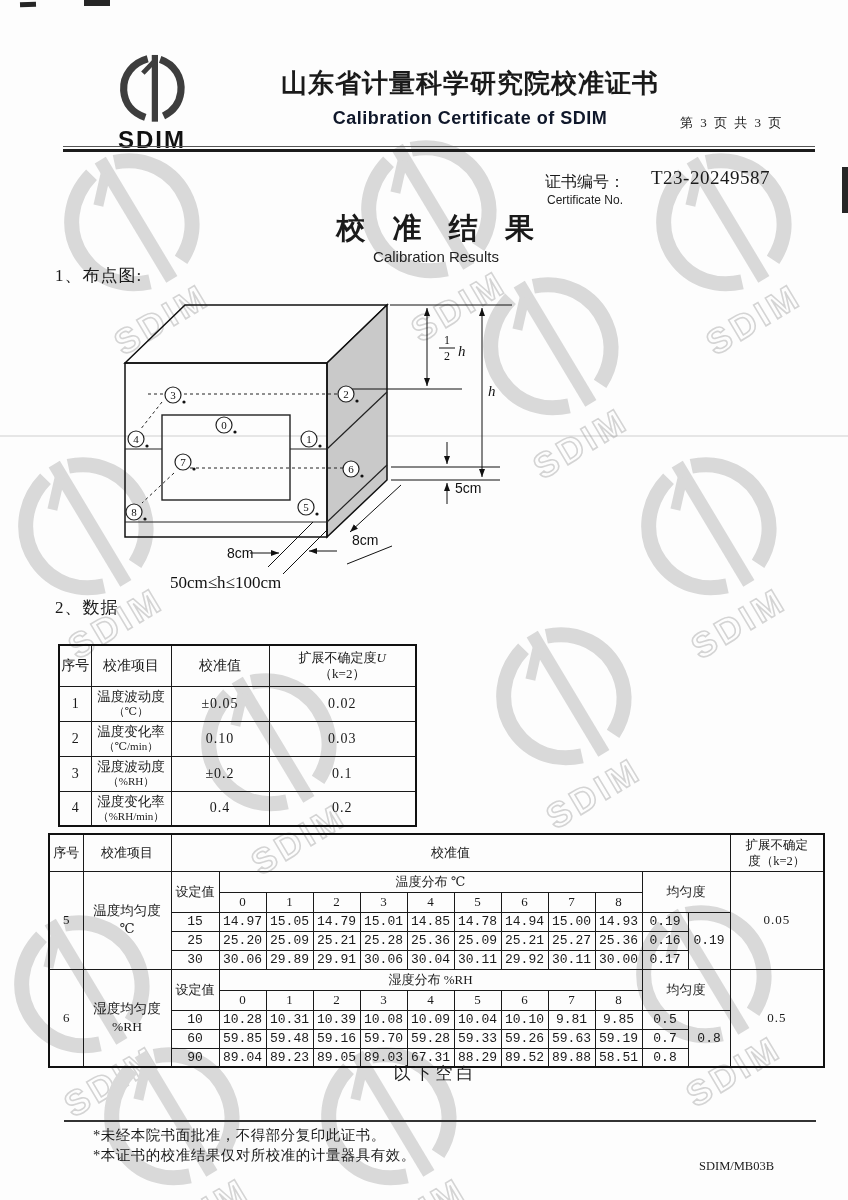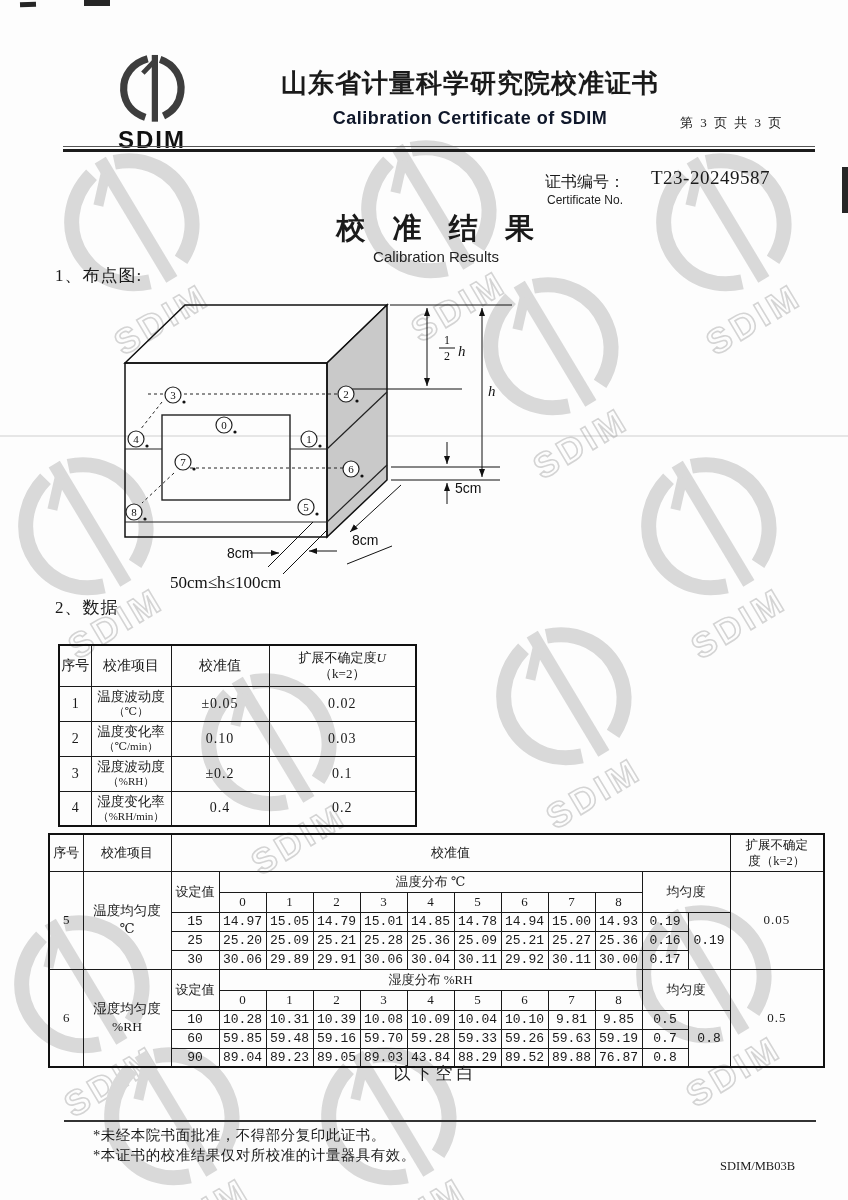--- a/index.html
+++ b/index.html
@@ -58,21 +58,21 @@
   .t2 .rD{height:19px;font-family:Liberation Mono, monospace;}
   .t2 .thick-b{border-bottom-width:2px;}
   .t2 .item2{font-size:13.5px;line-height:1.3;margin-top:16px;}
   .t2 .uhdr{font-size:12.5px;line-height:1.3;}
   .endnote{position:absolute;left:48px;top:1062px;width:775px;text-align:center;
     font-size:17px;letter-spacing:4px;}
   
   .foot-rule{position:absolute;left:64px;top:1120px;width:752px;height:2px;background:#333;}
   .foot-note{position:absolute;left:93px;font-size:14.5px;letter-spacing:0.5px;}
   .form-no{position:absolute;left:699px;top:1159px;font-size:12.5px;
-    font-family:"Liberation Serif","DejaVu Serif",serif;margin-left:21px;}
+    font-family:"Liberation Serif","DejaVu Serif",serif;}
   
   .diagram{position:absolute;left:100px;top:292px;}
   .diagram text{fill:#111;}
   .dg-serif{font-family:"Liberation Serif","DejaVu Serif",serif;}
   .dg-sans{font-family:"Liberation Sans","DejaVu Sans",sans-serif;}
 </style>
 </head>
 <body>
 
 <div class="page">
@@ -476,25 +476,25 @@
             <td>59.63</td>
             <td>59.19</td>
         <td>0.7</td>
       </tr>
       <tr class="rD">
         <td>90</td>
         <td>89.04</td>
             <td>89.23</td>
             <td>89.05</td>
             <td>89.03</td>
-            <td>43.84</td>
+            <td>67.31</td>
             <td>88.29</td>
             <td>89.52</td>
             <td>89.88</td>
-            <td>76.87</td>
+            <td>58.51</td>
         <td>0.8</td>
       </tr>
     </tbody>
       </table>
 
     <div class="endnote">以下空白</div>
 
     <div class="foot-rule"></div>
     <div class="foot-note" style="top:1126px">*未经本院书面批准，不得部分复印此证书。</div>
     <div class="foot-note" style="top:1146px">*本证书的校准结果仅对所校准的计量器具有效。</div>

